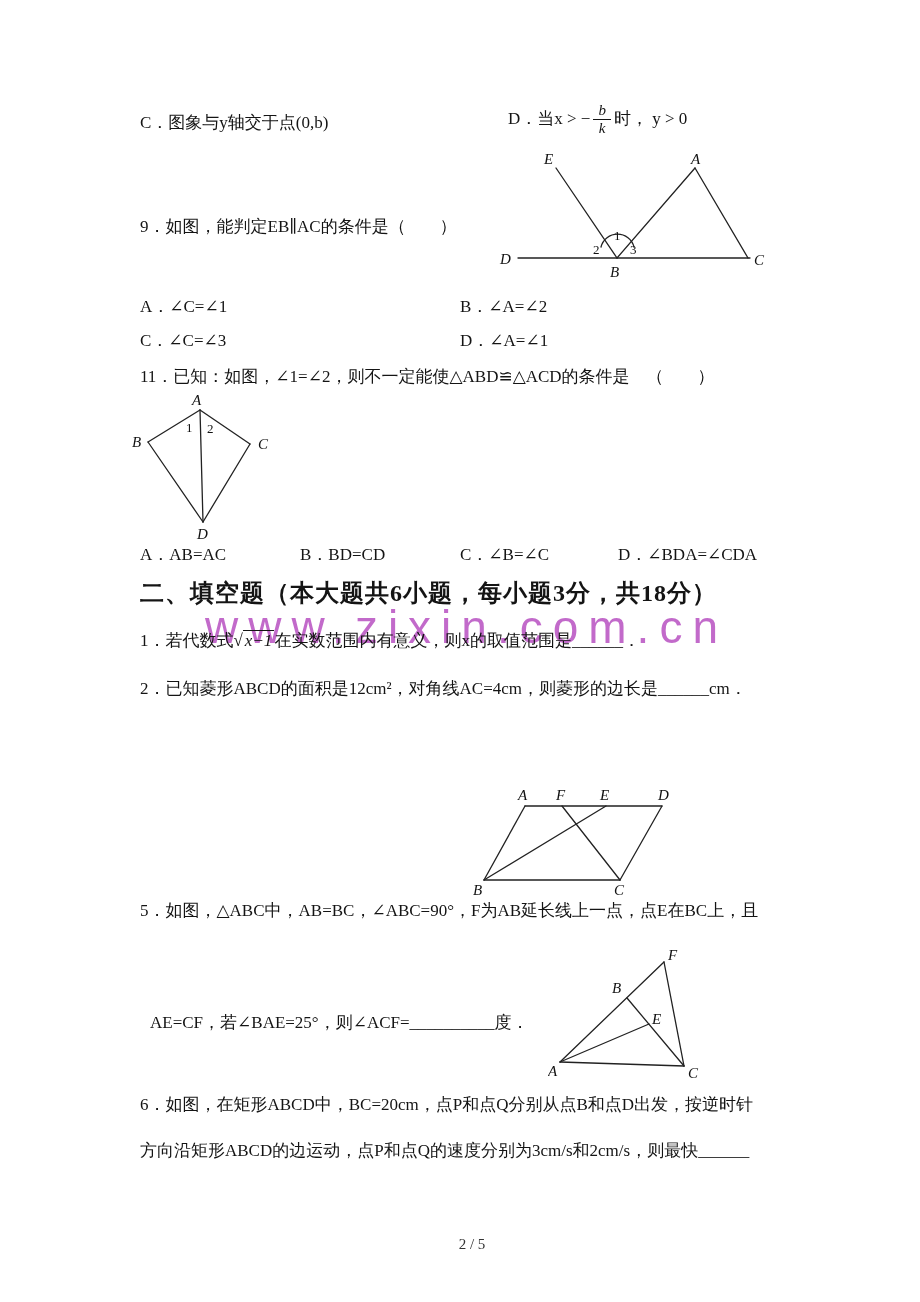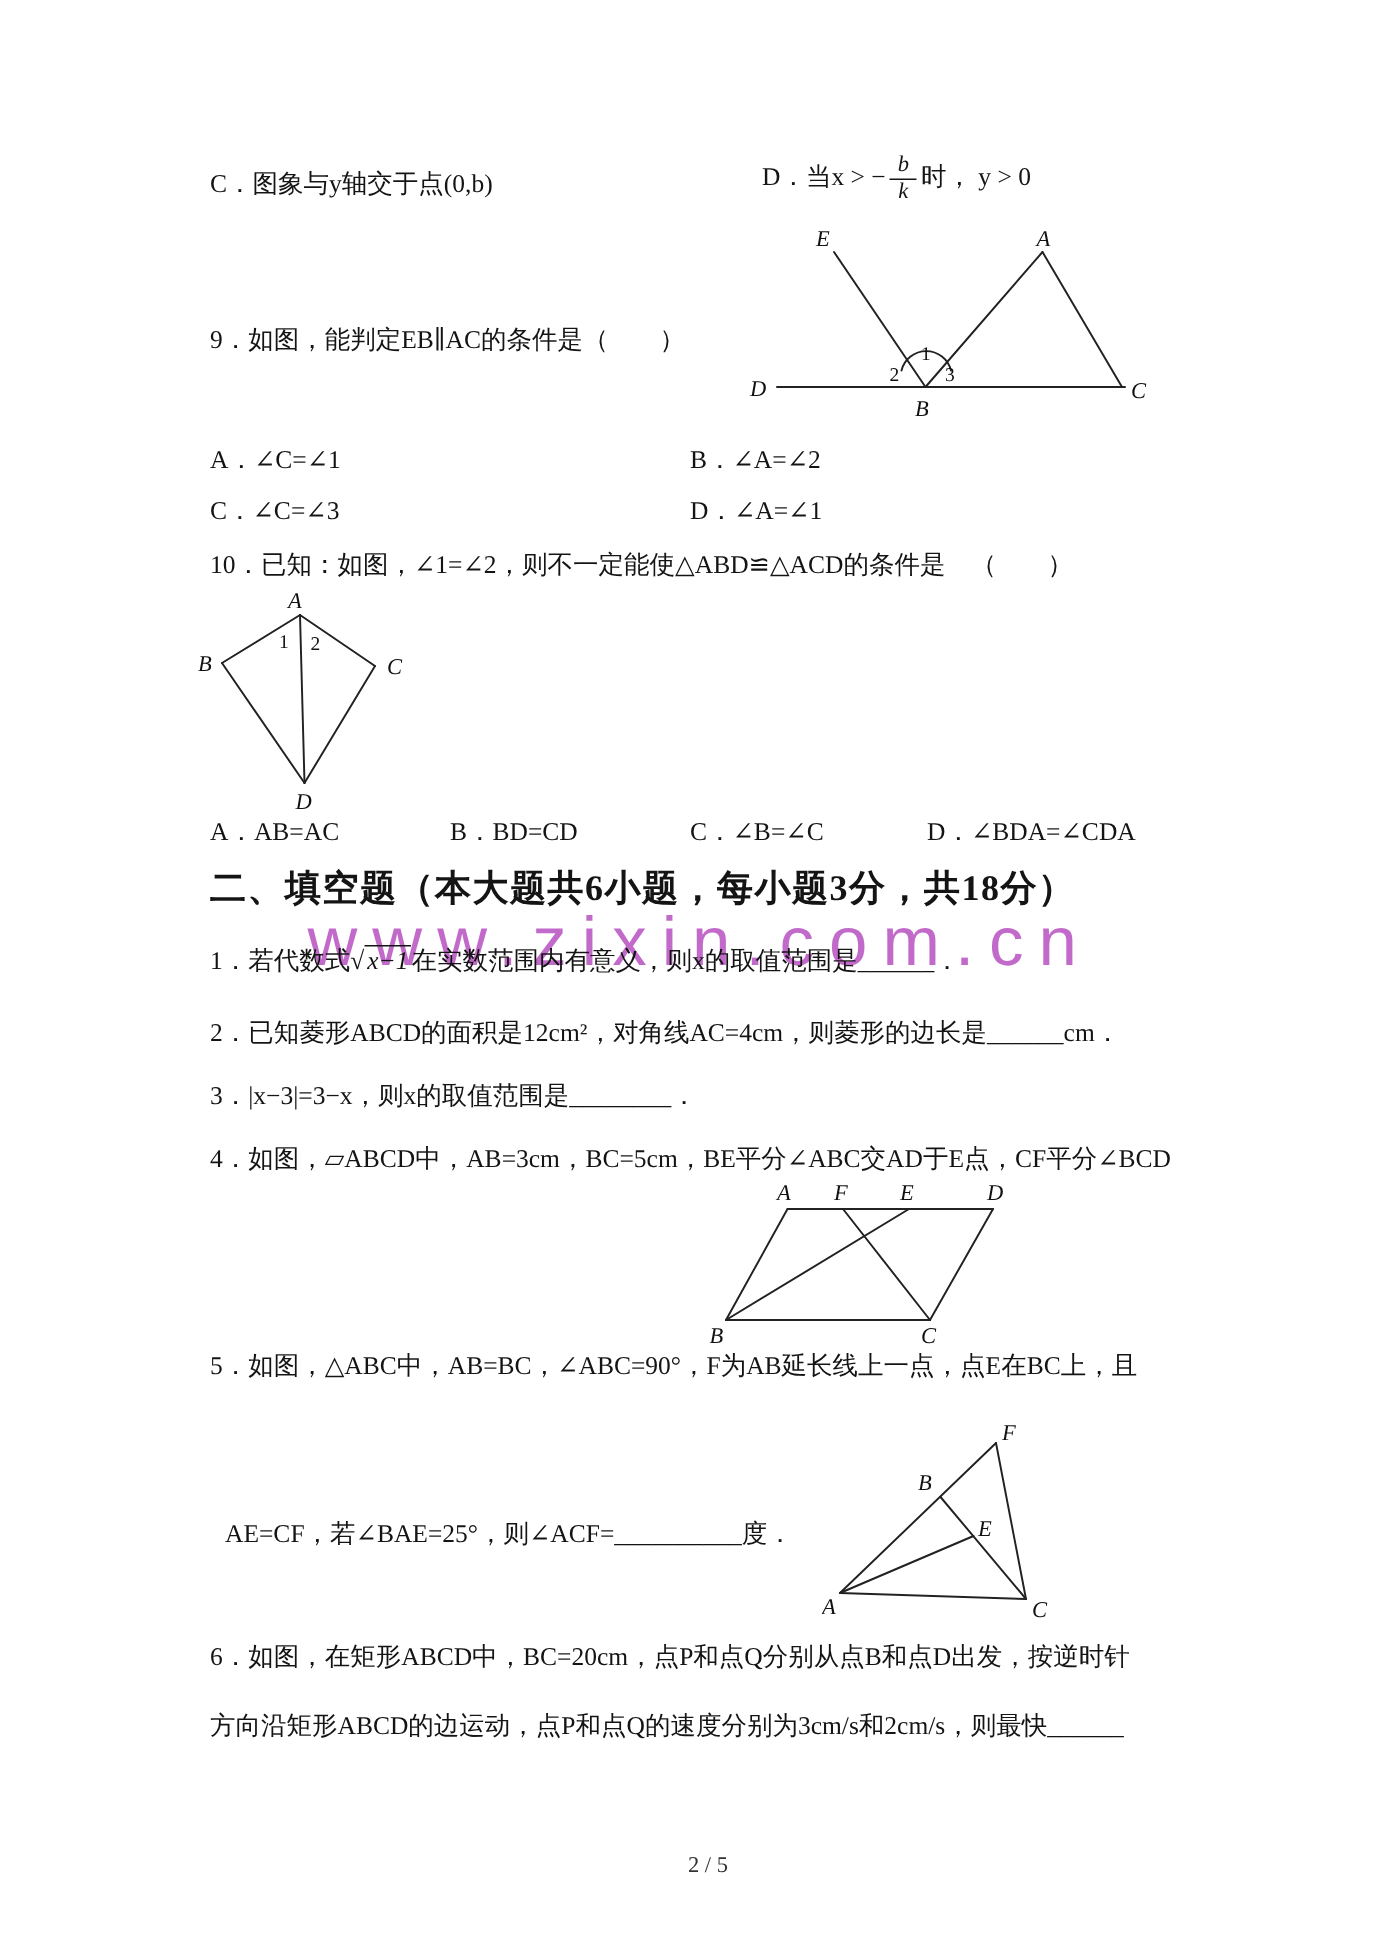--- a/index.html
+++ b/index.html
@@ -55,21 +55,21 @@
     <text class="small" x="95" y="104">2</text>
     <text class="small" x="132" y="104">3</text>
   </svg>
 
   <div class="line" style="top:214px;left:140px">9．如图，能判定EB∥AC的条件是（　　）</div>
   <div class="line" style="top:294px;left:140px">A．∠C=∠1</div>
   <div class="line" style="top:294px;left:460px">B．∠A=∠2</div>
   <div class="line" style="top:328px;left:140px">C．∠C=∠3</div>
   <div class="line" style="top:328px;left:460px">D．∠A=∠1</div>
 
-  <div class="line" style="top:364px;left:140px">10．已知：如图，∠1=∠2，则不一定能使△ABD≌△ACD的条件是　（　　）</div>
+  <div class="line" style="top:364px;left:140px">11．已知：如图，∠1=∠2，则不一定能使△ABD≌△ACD的条件是　（　　）</div>
 
   <svg class="fig" style="top:392px;left:128px" width="160" height="155" viewBox="0 0 160 155">
     <line x1="72" y1="18" x2="20" y2="50"></line>
     <line x1="72" y1="18" x2="122" y2="52"></line>
     <line x1="72" y1="18" x2="75" y2="130"></line>
     <line x1="20" y1="50" x2="75" y2="130"></line>
     <line x1="122" y1="52" x2="75" y2="130"></line>
     <text x="64" y="13">A</text>
     <text x="4" y="55">B</text>
     <text x="130" y="57">C</text>
@@ -83,23 +83,21 @@
   <div class="line" style="top:542px;left:460px">C．∠B=∠C</div>
   <div class="line" style="top:542px;left:618px">D．∠BDA=∠CDA</div>
 
   <div class="line heading" style="top:580px;left:140px">二、填空题（本大题共6小题，每小题3分，共18分）</div>
 
   <div class="line" style="top:628px;left:140px">
     <span>1．若代数式</span><span class="sqrt"><span class="sign">√</span><span class="radicand">x−1</span></span><span>在实数范围内有意义，则x的取值范围是______．</span>
   </div>
 
   <div class="line" style="top:676px;left:140px">2．已知菱形ABCD的面积是12cm²，对角线AC=4cm，则菱形的边长是______cm．</div>
-  <div class="line" style="top:718px;left:140px">3．|x−3|=3−x，则x的取值范围是________．</div>
 
-  <div class="line" style="top:760px;left:140px">4．如图，▱ABCD中，AB=3cm，BC=5cm，BE平分∠ABC交AD于E点，CF平分∠BCD</div>
 
   <svg class="fig" style="top:786px;left:470px" width="215" height="115" viewBox="0 0 215 115">
     <line x1="55" y1="20" x2="192" y2="20"></line>
     <line x1="14" y1="94" x2="150" y2="94"></line>
     <line x1="55" y1="20" x2="14" y2="94"></line>
     <line x1="192" y1="20" x2="150" y2="94"></line>
     <line x1="14" y1="94" x2="136" y2="20"></line>
     <line x1="150" y1="94" x2="92" y2="20"></line>
     <text x="48" y="14">A</text>
     <text x="86" y="14">F</text>

